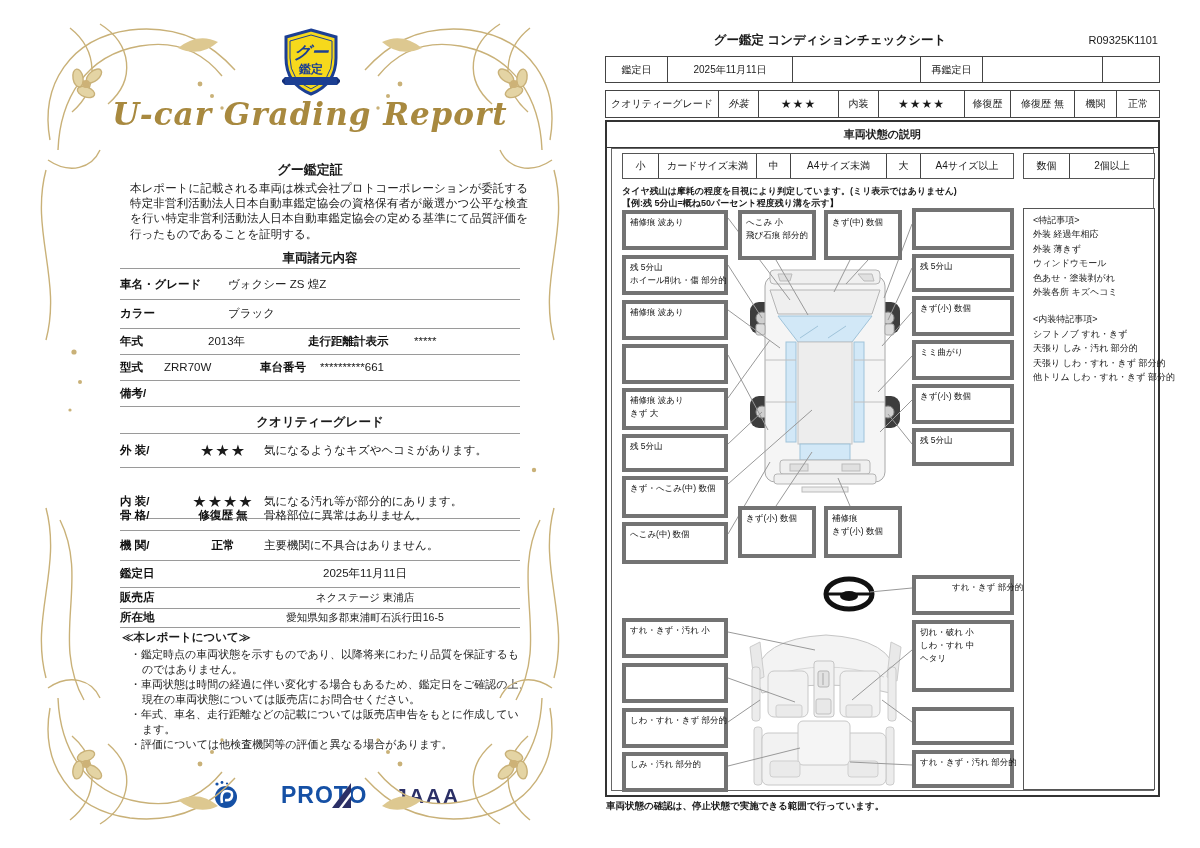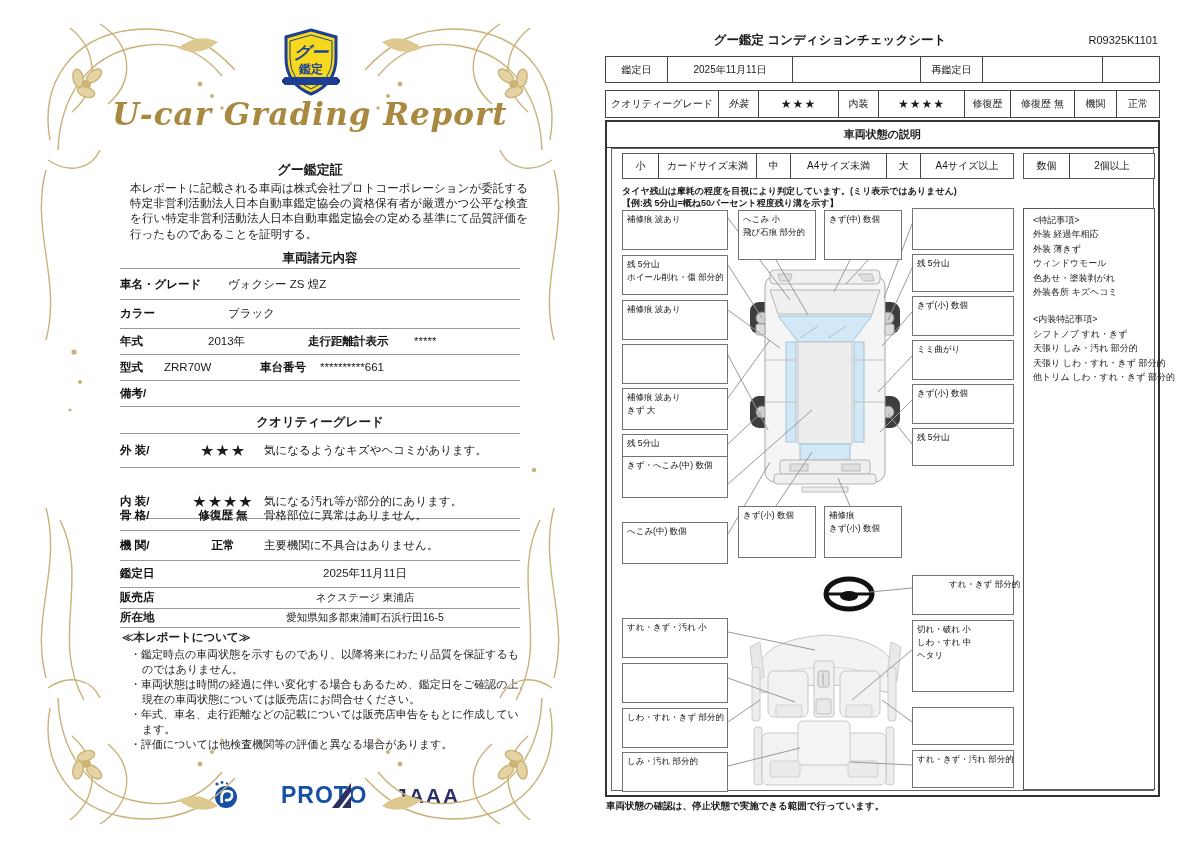--- a/index.html
+++ b/index.html
@@ -37,21 +37,21 @@
     font-size:10px;box-sizing:border-box;overflow:hidden;white-space:nowrap;}
   .trow .c:last-child{border-right:none;}
   .trow .c.star{font-size:12px;letter-spacing:1px;}
   .mainbox{position:absolute;left:605px;top:120px;width:555px;height:677px;border:2px solid #333;
     box-sizing:border-box;background:#fff;}
   .innerbox{position:absolute;left:611px;top:148px;width:543px;height:643px;border:1px solid #666;
     box-sizing:border-box;}
   .sheet-sec-title{position:absolute;left:607px;top:122px;width:551px;height:25px;line-height:25px;
     text-align:center;font-size:11px;font-weight:bold;border-bottom:1px solid #333;background:#fff;z-index:2;}
   .tire-note{position:absolute;left:622px;top:185px;font-size:9px;font-weight:bold;line-height:1.35;z-index:2;}
-  .box{position:absolute;border:1px solid #737373;background:#fff;font-size:8.5px;line-height:1.55;
+  .box{position:absolute;border:4px solid #737373;background:#fff;font-size:8.5px;line-height:1.55;
     padding:2px 4px;color:#111;box-sizing:border-box;z-index:3;}
   .box .cl{white-space:nowrap;min-height:12px;}
   .notesbox{position:absolute;left:1023px;top:208px;width:132px;height:582px;border:1px solid #555;
     background:#fff;font-size:9px;line-height:1.6;padding:4px 9px;box-sizing:border-box;z-index:3;}
   .notesbox .cl{white-space:nowrap;min-height:13px;}
   .footer-note{position:absolute;left:606px;top:800px;font-size:9.5px;font-weight:bold;}
   .z1{z-index:1;} .z2{z-index:2;}
 </style>
 </head>
 <body>
@@ -336,21 +336,21 @@
       <div class="cl">補修痕 波あり</div>
     </div>
   <div class="box" style="left:622px;top:344px;width:106px;height:40px;"></div>
   <div class="box" style="left:622px;top:388px;width:106px;height:42px;">
       <div class="cl">補修痕 波あり</div>
       <div class="cl">きず 大</div>
     </div>
   <div class="box" style="left:622px;top:434px;width:106px;height:38px;">
       <div class="cl">残 5分山</div>
     </div>
-  <div class="box" style="left:622px;top:456px;width:106px;height:42px;">
+  <div class="box" style="left:622px;top:476px;width:106px;height:42px;">
       <div class="cl">きず・へこみ(中) 数個</div>
     </div>
   <div class="box" style="left:622px;top:522px;width:106px;height:42px;">
       <div class="cl">へこみ(中) 数個</div>
     </div>
 
   <div class="box" style="left:738px;top:210px;width:78px;height:50px;">
       <div class="cl">へこみ 小</div>
       <div class="cl">飛び石痕 部分的</div>
     </div>

